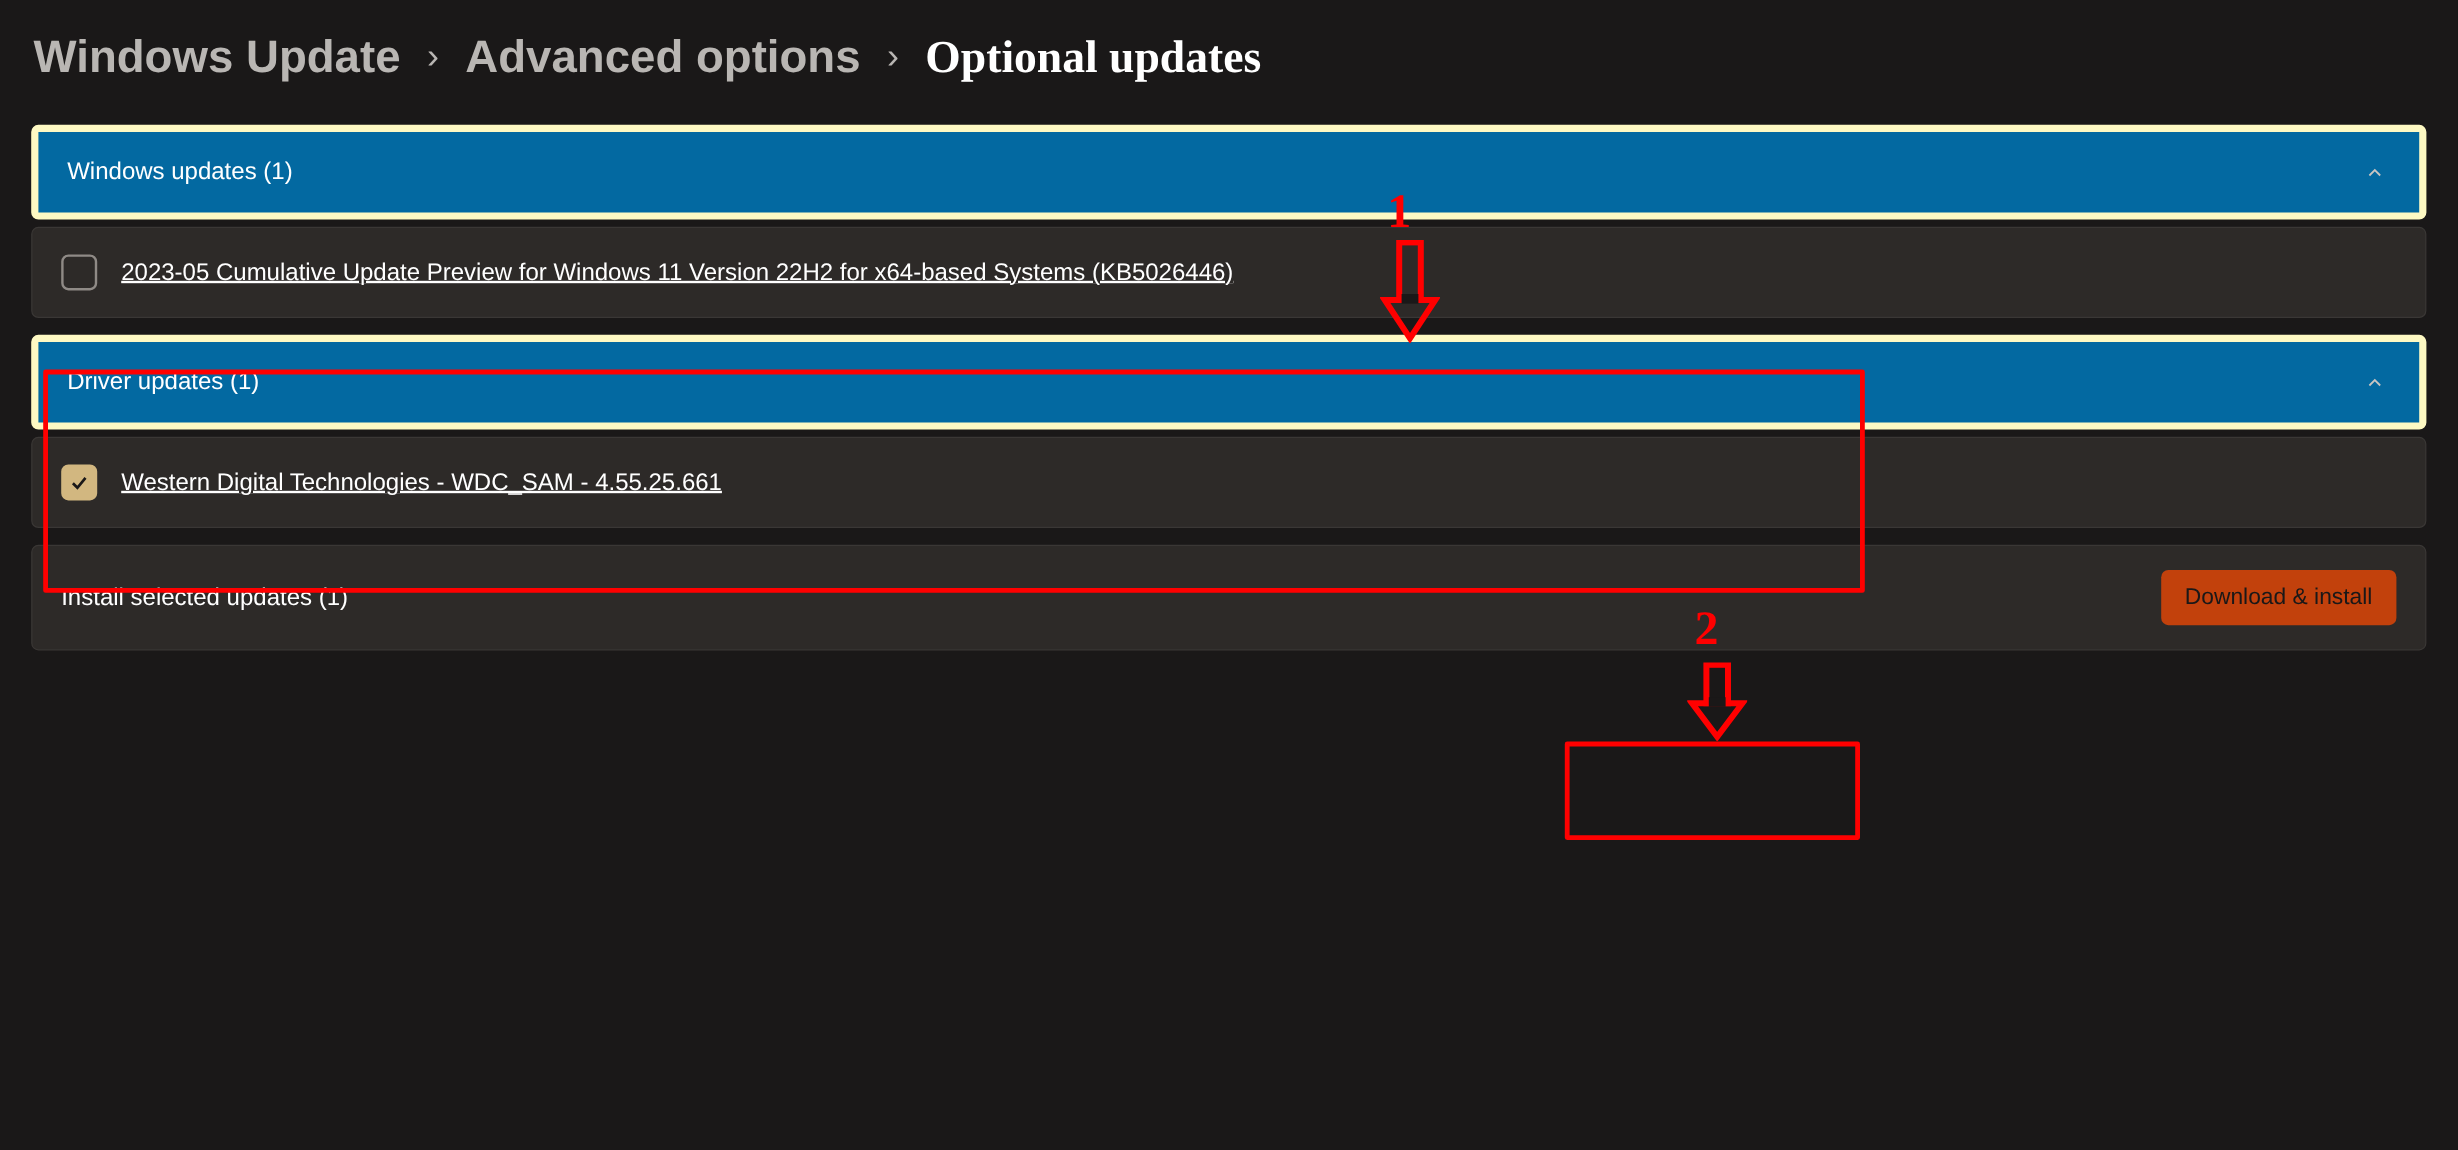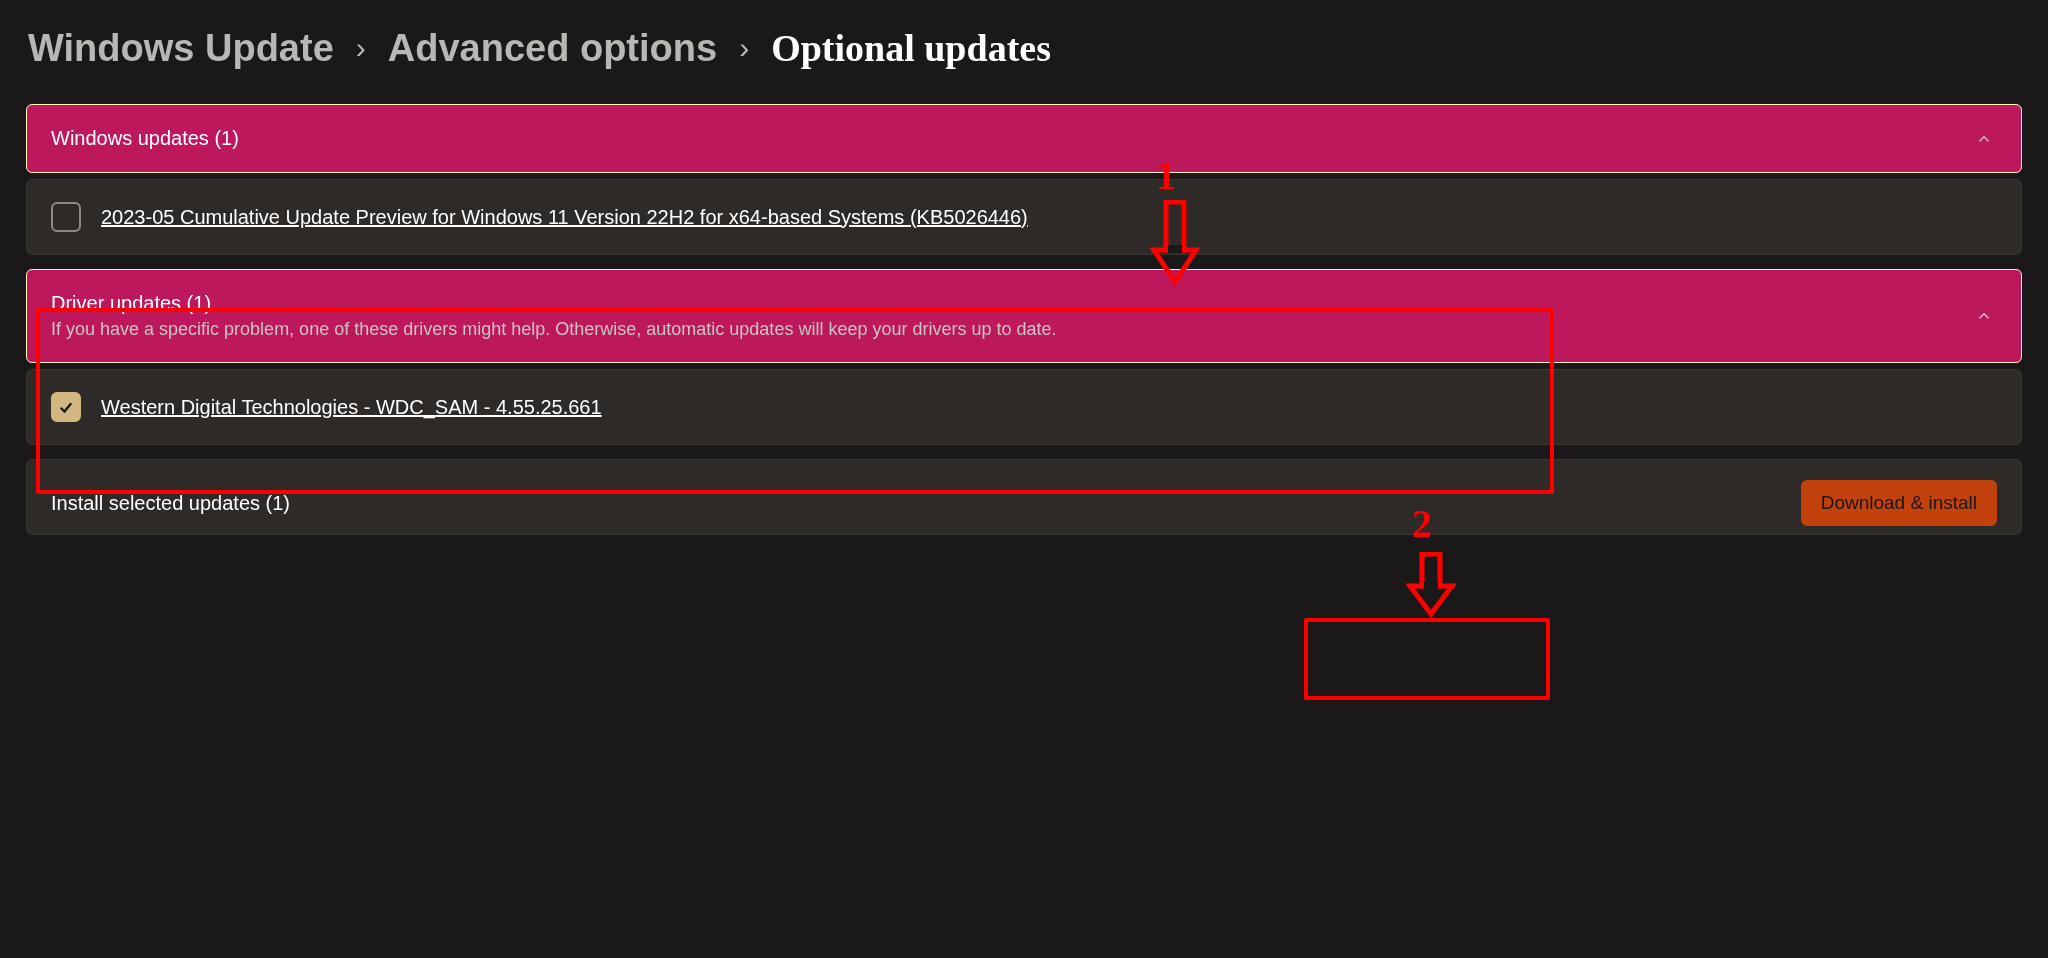--- a/index.html
+++ b/index.html
@@ -37,22 +37,22 @@
     font-family: Liberation Serif, serif;
   }
   .breadcrumb .sep {
     font-size: 30px;
     color: #b9b6b3;
     font-weight: 400;
   }
 
   
   .card {
-    background: #be185d;
-    border: 1px solid #fef9c3;
+    background: #0369a1;
+    border: 6px solid #fef9c3;
     border-radius: 6px;
     margin-bottom: 6px;
   }
   .expander-header {
     display: flex;
     align-items: center;
     justify-content: space-between;
     padding: 22px 28px 22px 24px;
     cursor: pointer;
   }
@@ -114,21 +114,21 @@
   
   .install-card {
     background: #2d2a28;
     border: 1px solid #3a3735;
     border-radius: 6px;
   }
   .install-row {
     display:flex;
     align-items:center;
     justify-content:space-between;
-    padding: 20px 24px 8px 24px;
+    padding: 20px 24px 20px 24px;
   }
   .install-label {
     font-size: 20px;
     color:#ffffff;
   }
   .accent-btn {
     background: #c2410c;
     color: #1a1818;
     border: none;
     border-radius: 6px;
@@ -184,21 +184,20 @@
     <div class="item-row">
       <span class="checkbox"></span>
       <span class="item-label">2023-05 Cumulative Update Preview for Windows 11 Version 22H2 for x64-based Systems (KB5026446)</span>
     </div>
   </div>
 
   <div class="card">
     <div class="expander-header">
       <div class="titles">
         <span class="expander-title">Driver updates (1)</span>
-        <span class="expander-sub">If you have a specific problem, one of these drivers might help. Otherwise, automatic updates will keep your drivers up to date.</span>
       </div>
       <span class="chev">
         <svg viewBox="0 0 24 24" fill="none" stroke="currentColor" stroke-width="2">
               <polyline points="6 15 12 9 18 15"></polyline>
             </svg>
       </span>
     </div>
   </div>
 
   <div class="item-row-card">

